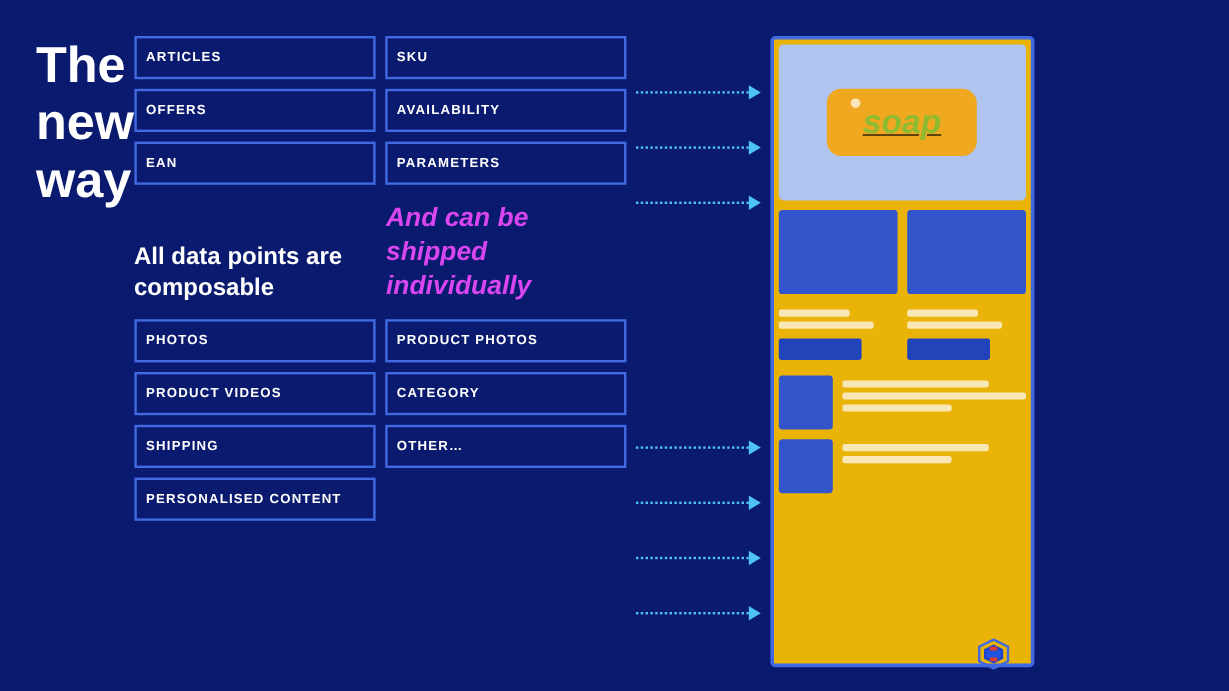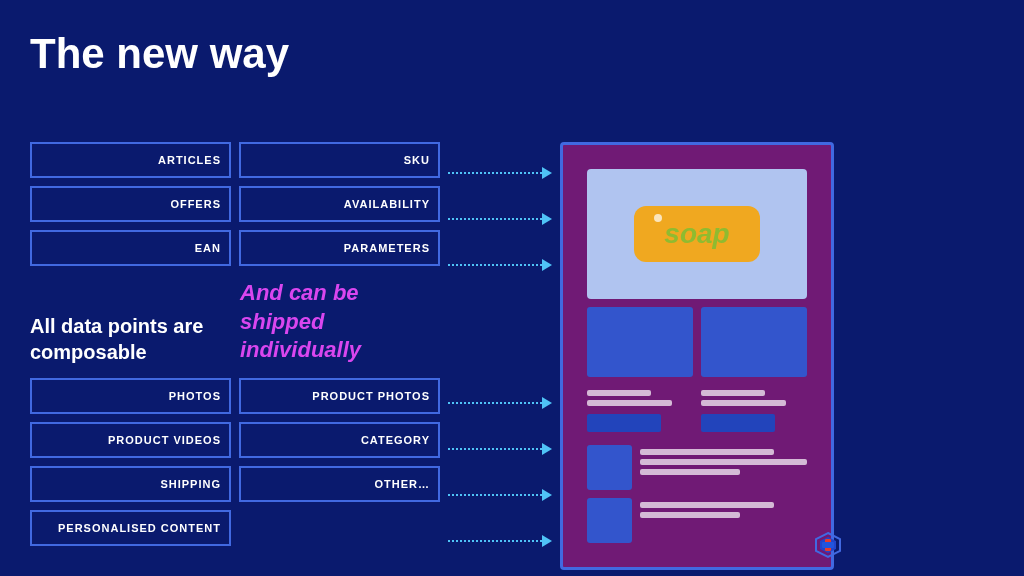--- a/index.html
+++ b/index.html
@@ -11,39 +11,38 @@
       overflow: hidden;
       position: relative;
     }
 
     .slide {
       width: 864px;
       height: 576px;
       background: #0a1a6e;
       position: relative;
       display: flex;
-      flex-direction: column;
+      flex-direction: row;
       padding: 30px 30px 20px 30px;
-      gap: 44px;
     }
 
     .title {
       color: white;
       font-size: 42px;
       font-weight: bold;
       margin-bottom: 20px;
     }
 
     .box {
       border: 2px solid #4169e1;
       color: white;
       font-size: 11px;
       font-weight: bold;
       letter-spacing: 1px;
-      text-align: right;
+      text-align: left;
       padding: 10px 8px;
       background: transparent;
     }
 
     .arrow-row {
       display: flex;
       align-items: center;
       height: 38px;
     }
 
@@ -64,27 +63,28 @@
       height: 0;
       border-top: 6px solid transparent;
       border-bottom: 6px solid transparent;
       border-left: 10px solid #4fc3f7;
     }
 
     
     .right-section {
       flex: 1;
       border: 3px solid #4169e1;
-      background: #701a75;
+      background: #eab308;
       border-radius: 4px;
-      padding: 24px;
+      padding: 4px;
       display: flex;
       flex-direction: column;
       gap: 8px;
       min-width: 220px;
+      text-decoration: underline;
     }
 
     .mock-hero {
       background: #b0c4f0;
       height: 130px;
       border-radius: 4px;
       display: flex;
       align-items: center;
       justify-content: center;
       position: relative;

